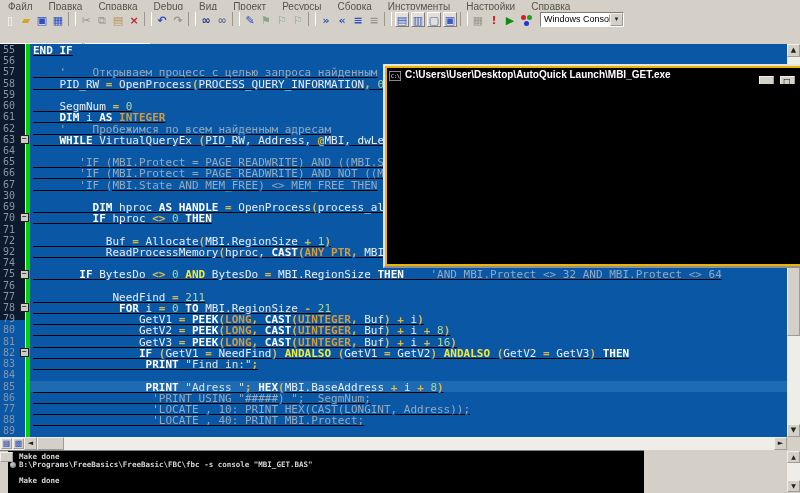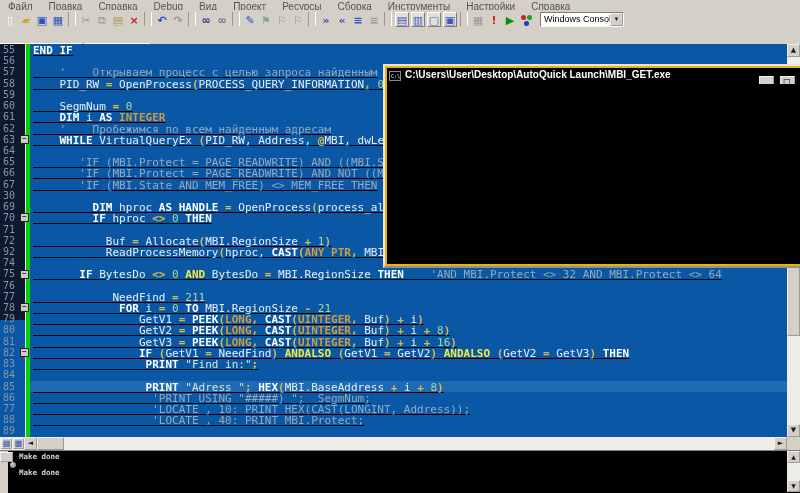--- a/index.html
+++ b/index.html
@@ -81,21 +81,21 @@
   .cbtns{position:absolute;right:2px;top:2px;}
   .wbtn{display:inline-block;width:15px;height:12px;background:#D4D0C8;border:1px outset #f2efe9;
         box-sizing:border-box;text-align:center;font:bold 8px "DejaVu Sans",sans-serif;line-height:10px;color:#000;margin-left:1px;}
   .cclient{position:absolute;left:2px;top:18px;right:2px;bottom:2px;background:#000;overflow:hidden;}
   .conline{font:bold 7.5px "DejaVu Sans Mono",monospace;line-height:8.2px;color:#C8C8C8;white-space:pre;padding-left:2px;}
   .cscroll{position:absolute;right:0;top:0;width:13px;bottom:0;background:#E2DFD7;}
   .cs-up{right:0;top:0;left:auto;width:13px;height:12px;font-size:6px;line-height:10px;}
   .cs-down{right:0;bottom:0;top:auto;left:auto;width:13px;height:12px;font-size:6px;line-height:10px;}
   .cs-thumb{right:0;top:12px;left:auto;width:13px;height:26px;}
   
-  .outpane{position:absolute;left:0;top:450px;width:800px;height:43px;background:#000;border-top:1px solid #808080;text-decoration:underline;}
+  .outpane{position:absolute;left:0;top:450px;width:644px;height:43px;background:#000;border-top:1px solid #808080;text-decoration:underline;}
   .outstrip{position:absolute;left:0;top:0;width:8px;height:43px;background:#D4D0C8;}
   .outgrip{position:absolute;left:0;top:1px;width:13px;height:10px;background:#D4D0C8;border:1px outset #f2efe9;box-sizing:border-box;}
   .outbullet{position:absolute;left:10px;top:11px;width:6px;height:6px;border-radius:50%;
              background:radial-gradient(circle at 2px 2px,#cfcfcf,#6f6f6f);}
   .outlines{position:absolute;left:19px;top:2px;right:16px;}
   .outline{font:bold 7.5px "DejaVu Sans Mono",monospace;line-height:8px;color:#D6D6D6;white-space:pre;min-height:8px;}
   .os-up{left:787px;top:451px;width:13px;height:12px;font-size:6px;line-height:10px;}
   .os-down{left:787px;top:480px;width:13px;height:12px;font-size:6px;line-height:10px;}
   .os-track{left:787px;top:463px;width:13px;height:17px;}
 </style>
@@ -273,20 +273,21 @@
       <div class="sbtn cs-down">▼</div>
     </div>
   </div>
 
   <div class="outpane">
     <div class="outstrip"></div>
     <div class="outgrip"></div>
     <div class="outbullet"></div>
     <div class="outlines">
         <div class="outline">Make done</div>
+        <div class="outline">B:\Programs\FreeBasics\FreeBasic\FBC\fbc -s console "MBI_GET.BAS"</div>
         <div class="outline"></div>
         <div class="outline">Make done</div>
       </div>
   </div>
   <div class="sbtn os-up">▲</div>
   <div class="track os-track"></div>
   <div class="sbtn os-down">▼</div>
 
 </div>
 

